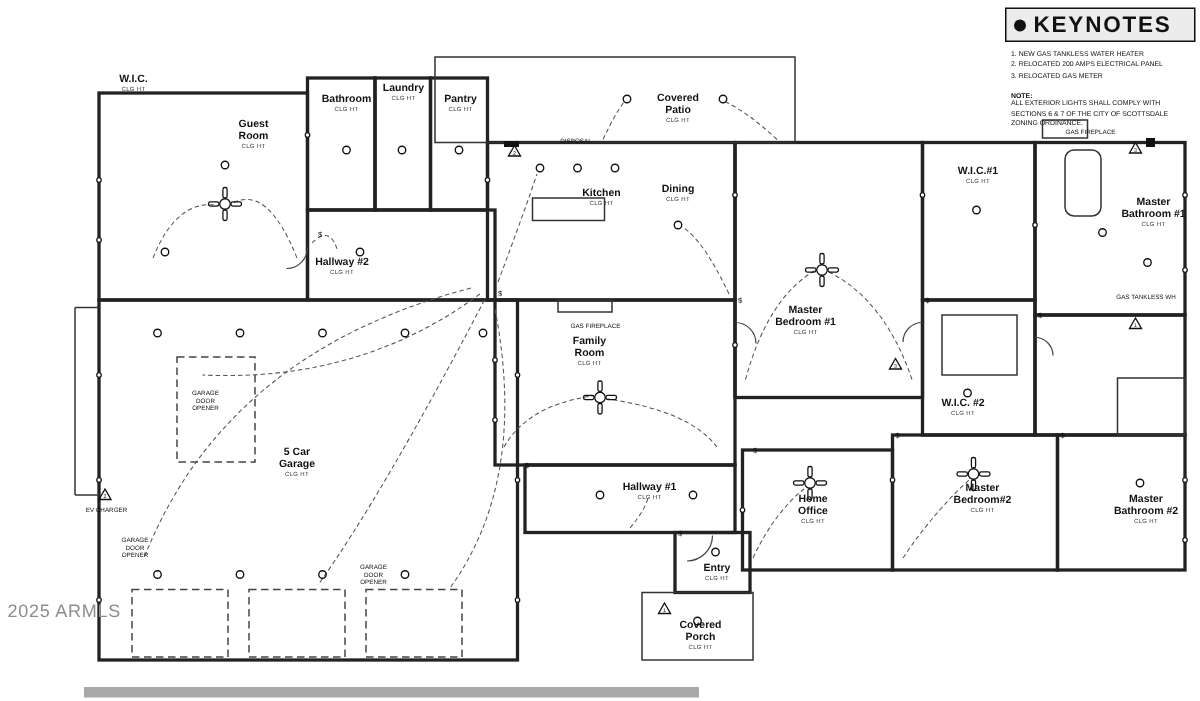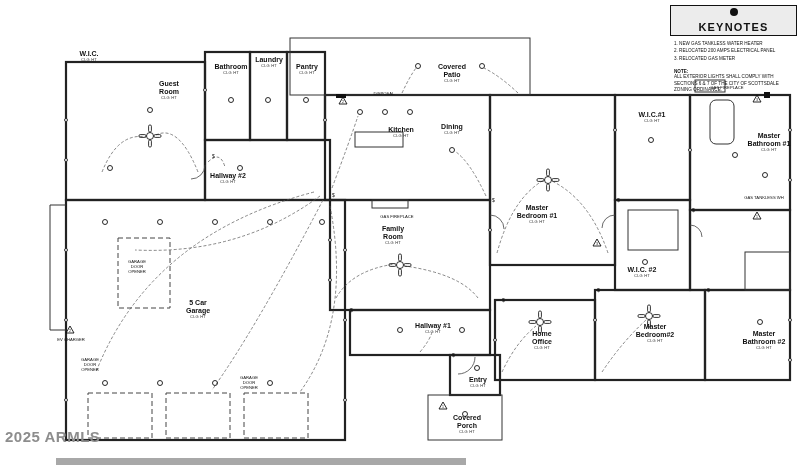--- a/index.html
+++ b/index.html
@@ -22,26 +22,26 @@
   .rl{position:absolute;transform:translate(-50%,-50%);text-align:center;font-size:7px;
       font-weight:bold;color:#111;line-height:1.15;white-space:nowrap;}
   .rl .sub{display:block;font-size:4px;font-weight:normal;color:#333;letter-spacing:.2px;}
   .rl.wrap{white-space:normal;width:36px;}
   .rl.wrapL{white-space:normal;width:46px;}
   .an{position:absolute;transform:translate(-50%,-50%);font-size:4.2px;color:#111;
       text-align:center;white-space:nowrap;line-height:1.2;}
   .an.wrap{white-space:normal;width:30px;}
   .keynotes{position:absolute;left:670px;top:5px;width:127px;}
   .kn-header{display:flex;align-items:center;gap:5px;border:1.5px solid #111;background:#ececec;
-             padding:2px 5px;font-weight:bold;font-size:11px;letter-spacing:1.2px;color:#111;flex-direction:column;}
+             padding:2px 5px;font-weight:bold;font-size:15px;letter-spacing:1.2px;color:#111;}
   .kn-bullet{width:8px;height:8px;border-radius:50%;background:#111;flex:0 0 auto;}
   .kn-items{margin-top:4px;font-size:4.6px;color:#111;line-height:1.6;padding-left:4px;}
   .kn-note-title{font-size:4.6px;font-weight:bold;margin-top:7px;padding-left:4px;color:#111;}
   .kn-note{font-size:4.6px;color:#111;width:110px;line-height:1.45;padding-left:4px;}
-  .watermark{position:absolute;left:5px;top:428px;font-size:15px;font-weight:bold;color:#8d8d8d;
+  .watermark{position:absolute;left:5px;top:400px;font-size:12px;font-weight:normal;color:#8d8d8d;
              letter-spacing:.5px;}
   .bottom-bar{position:absolute;left:56px;top:458px;width:410px;height:7px;background:#a8a8a8;}
 </style>
 </head>
 <body>
 
 <div class="stage">
 
   <svg class="plan" width="800" height="467" viewBox="0 0 800 467">
 

